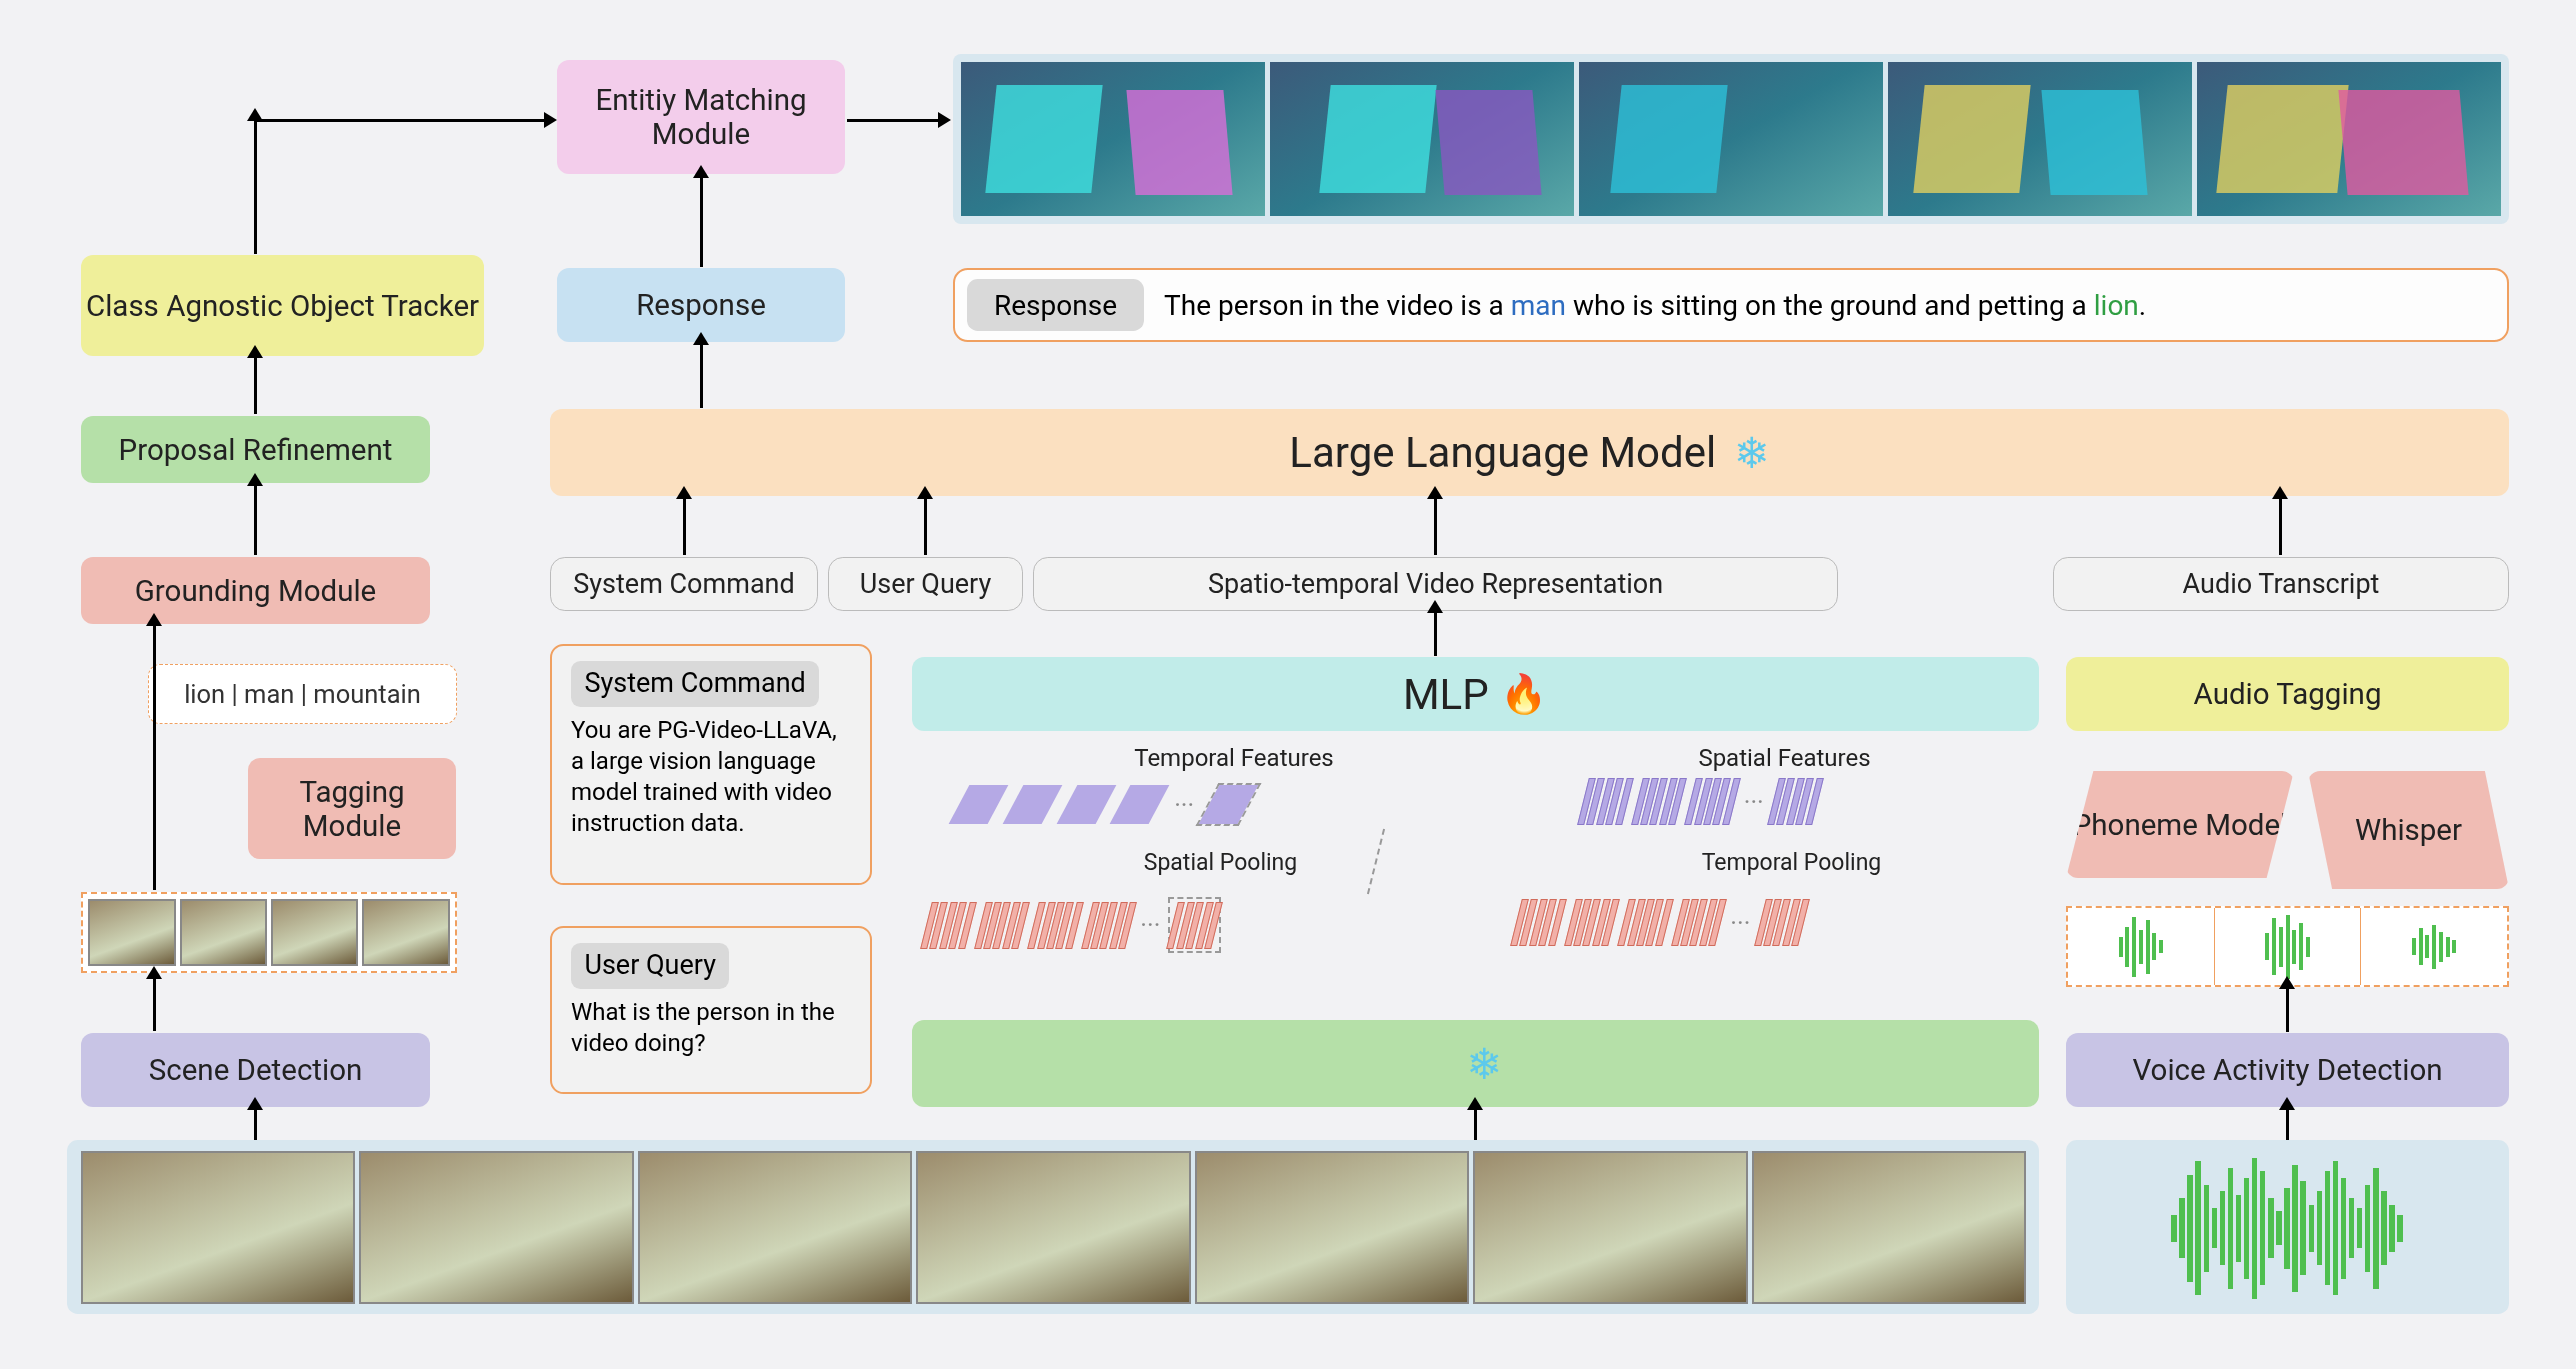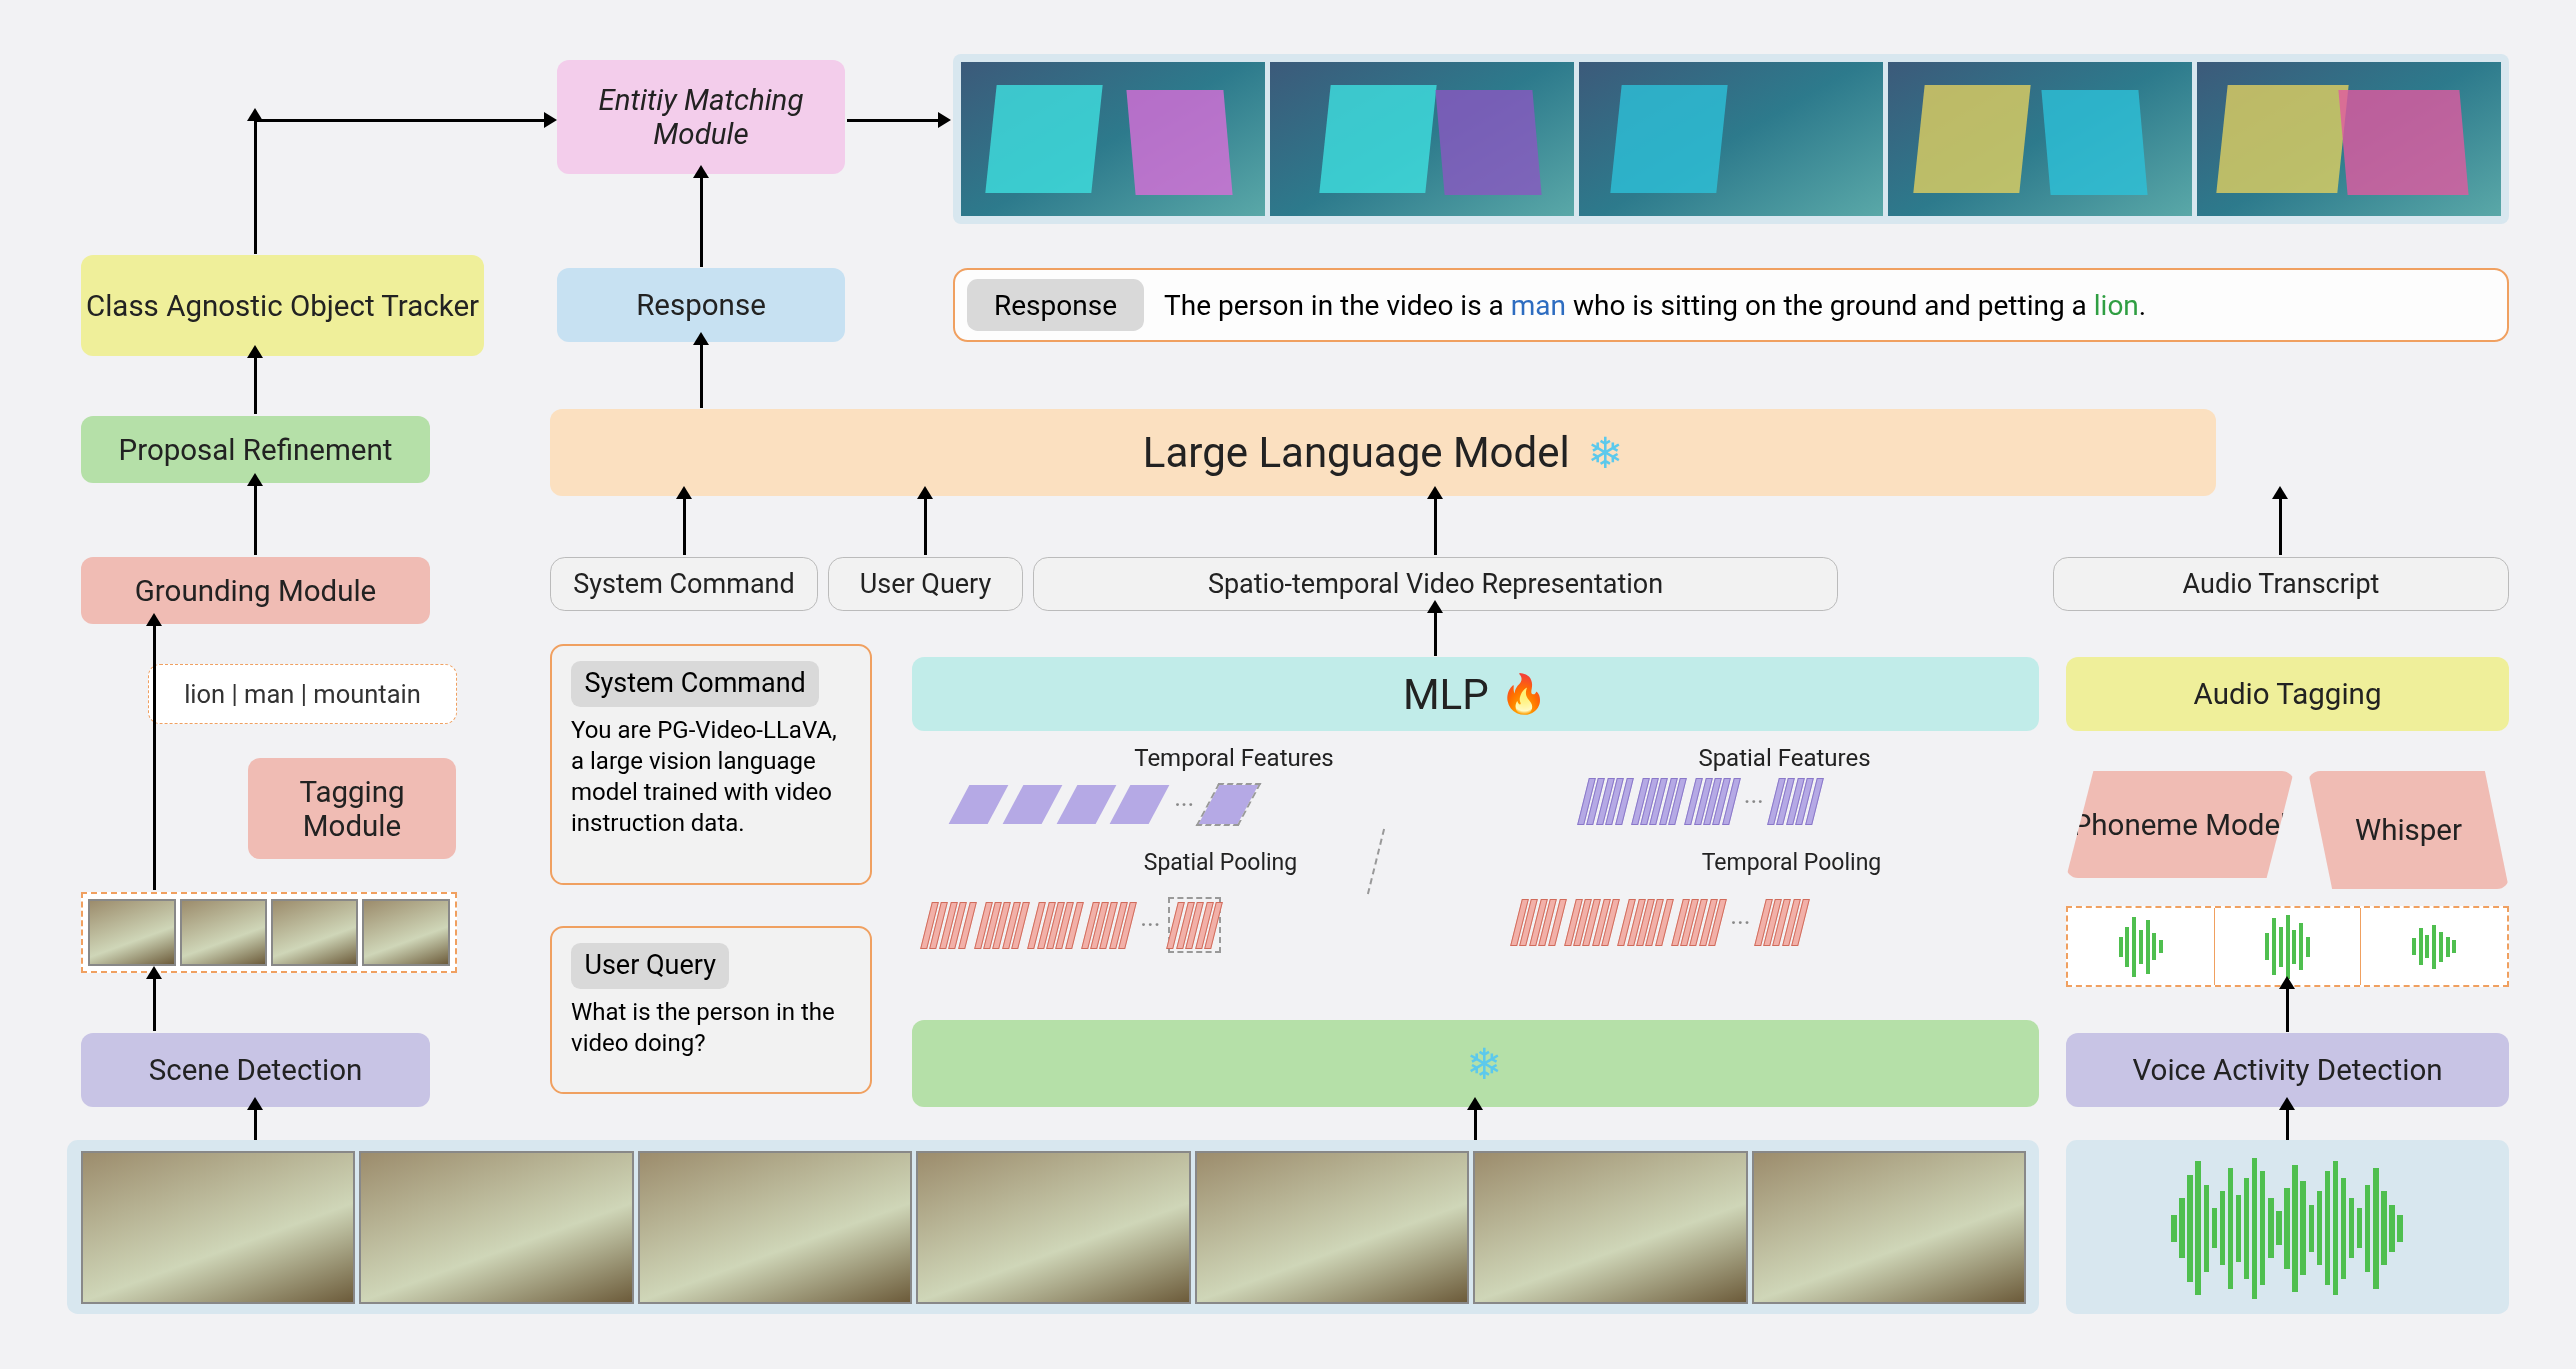--- a/index.html
+++ b/index.html
@@ -146,29 +146,29 @@
   </div>
 
   <div class="box green" style="left:81px;top:416px;width:349px;height:67px;">
     <span>Proposal Refinement</span>
   </div>
 
   <div class="box yellow" style="left:81px;top:255px;width:403px;height:101px;">
     <span>Class Agnostic Object Tracker</span>
   </div>
 
-  <div class="box pink" style="left:557px;top:60px;width:288px;height:114px;font-style:italic;">
+  <div class="box pink" style="left:557px;top:60px;width:288px;height:114px;">
     <span>Entitiy Matching Module</span>
   </div>
 
   <div class="box blue" style="left:557px;top:268px;width:288px;height:74px;">
     <span>Response</span>
   </div>
 
-  <div class="box orange" style="left:550px;top:409px;width:1666px;height:87px;">
+  <div class="box orange" style="left:550px;top:409px;width:1959px;height:87px;">
     <span class="big">Large Language Model</span>
     <span class="snowflake">❄</span>
   </div>
 
   <div class="box pill" style="left:550px;top:557px;width:268px;height:54px;">
     <span>System Command</span>
   </div>
   <div class="box pill" style="left:828px;top:557px;width:195px;height:54px;">
     <span>User Query</span>
   </div>

